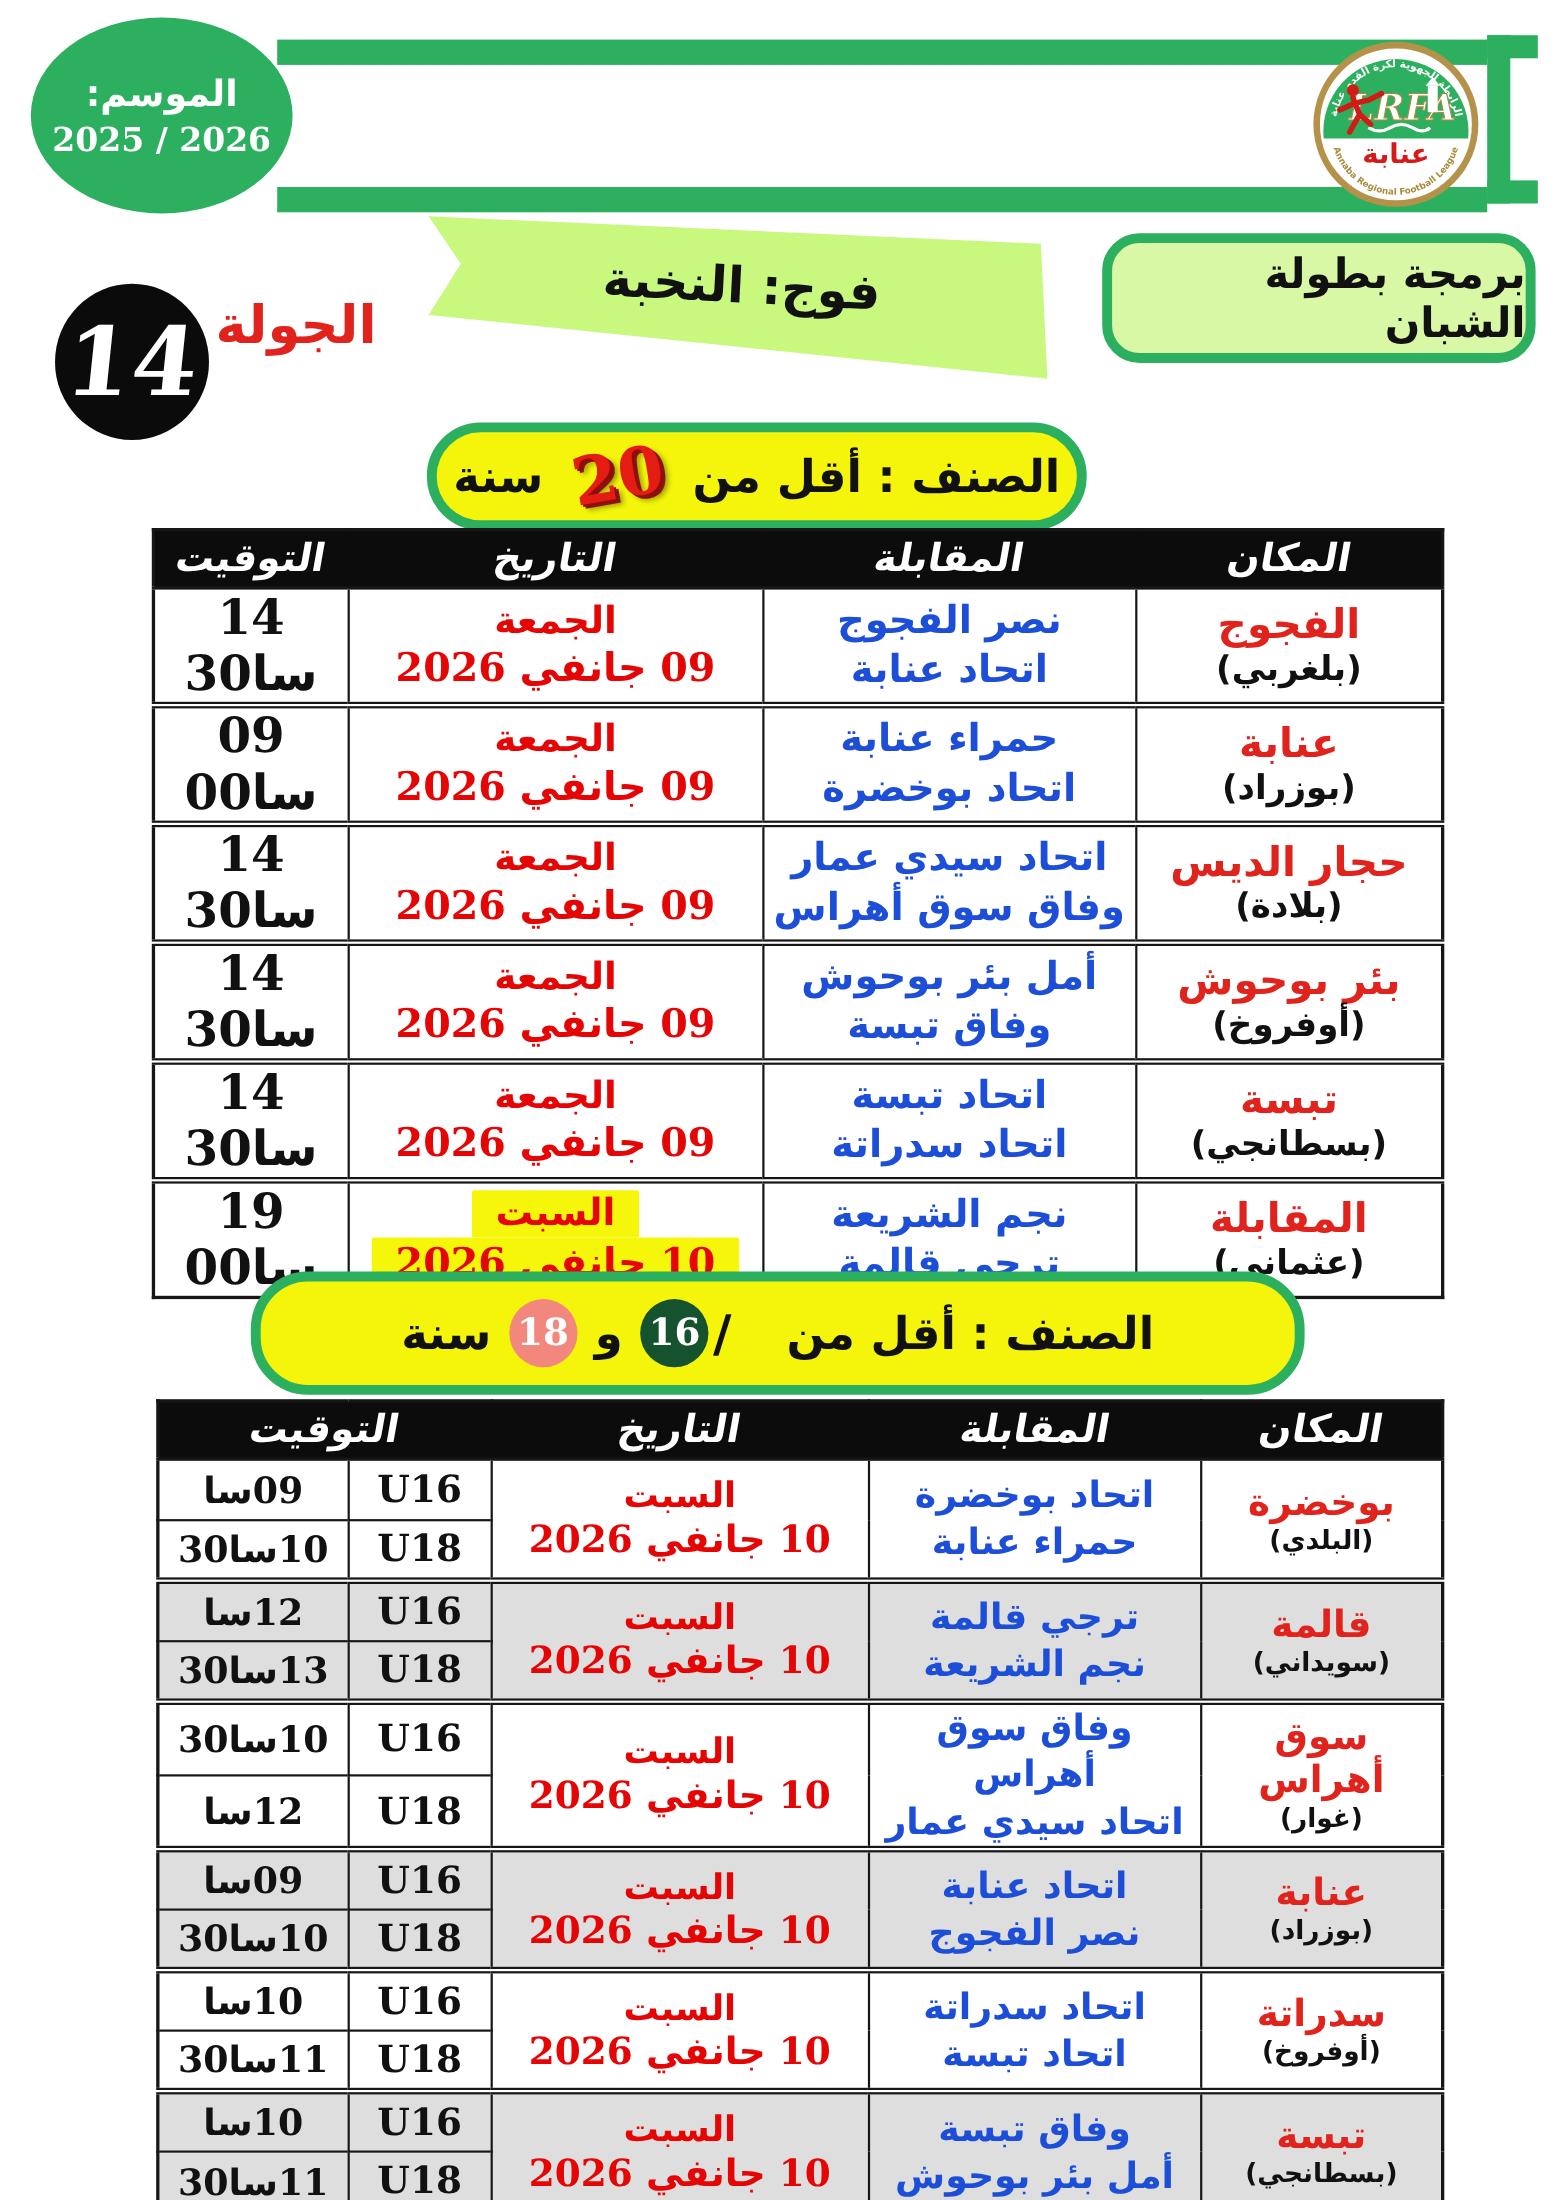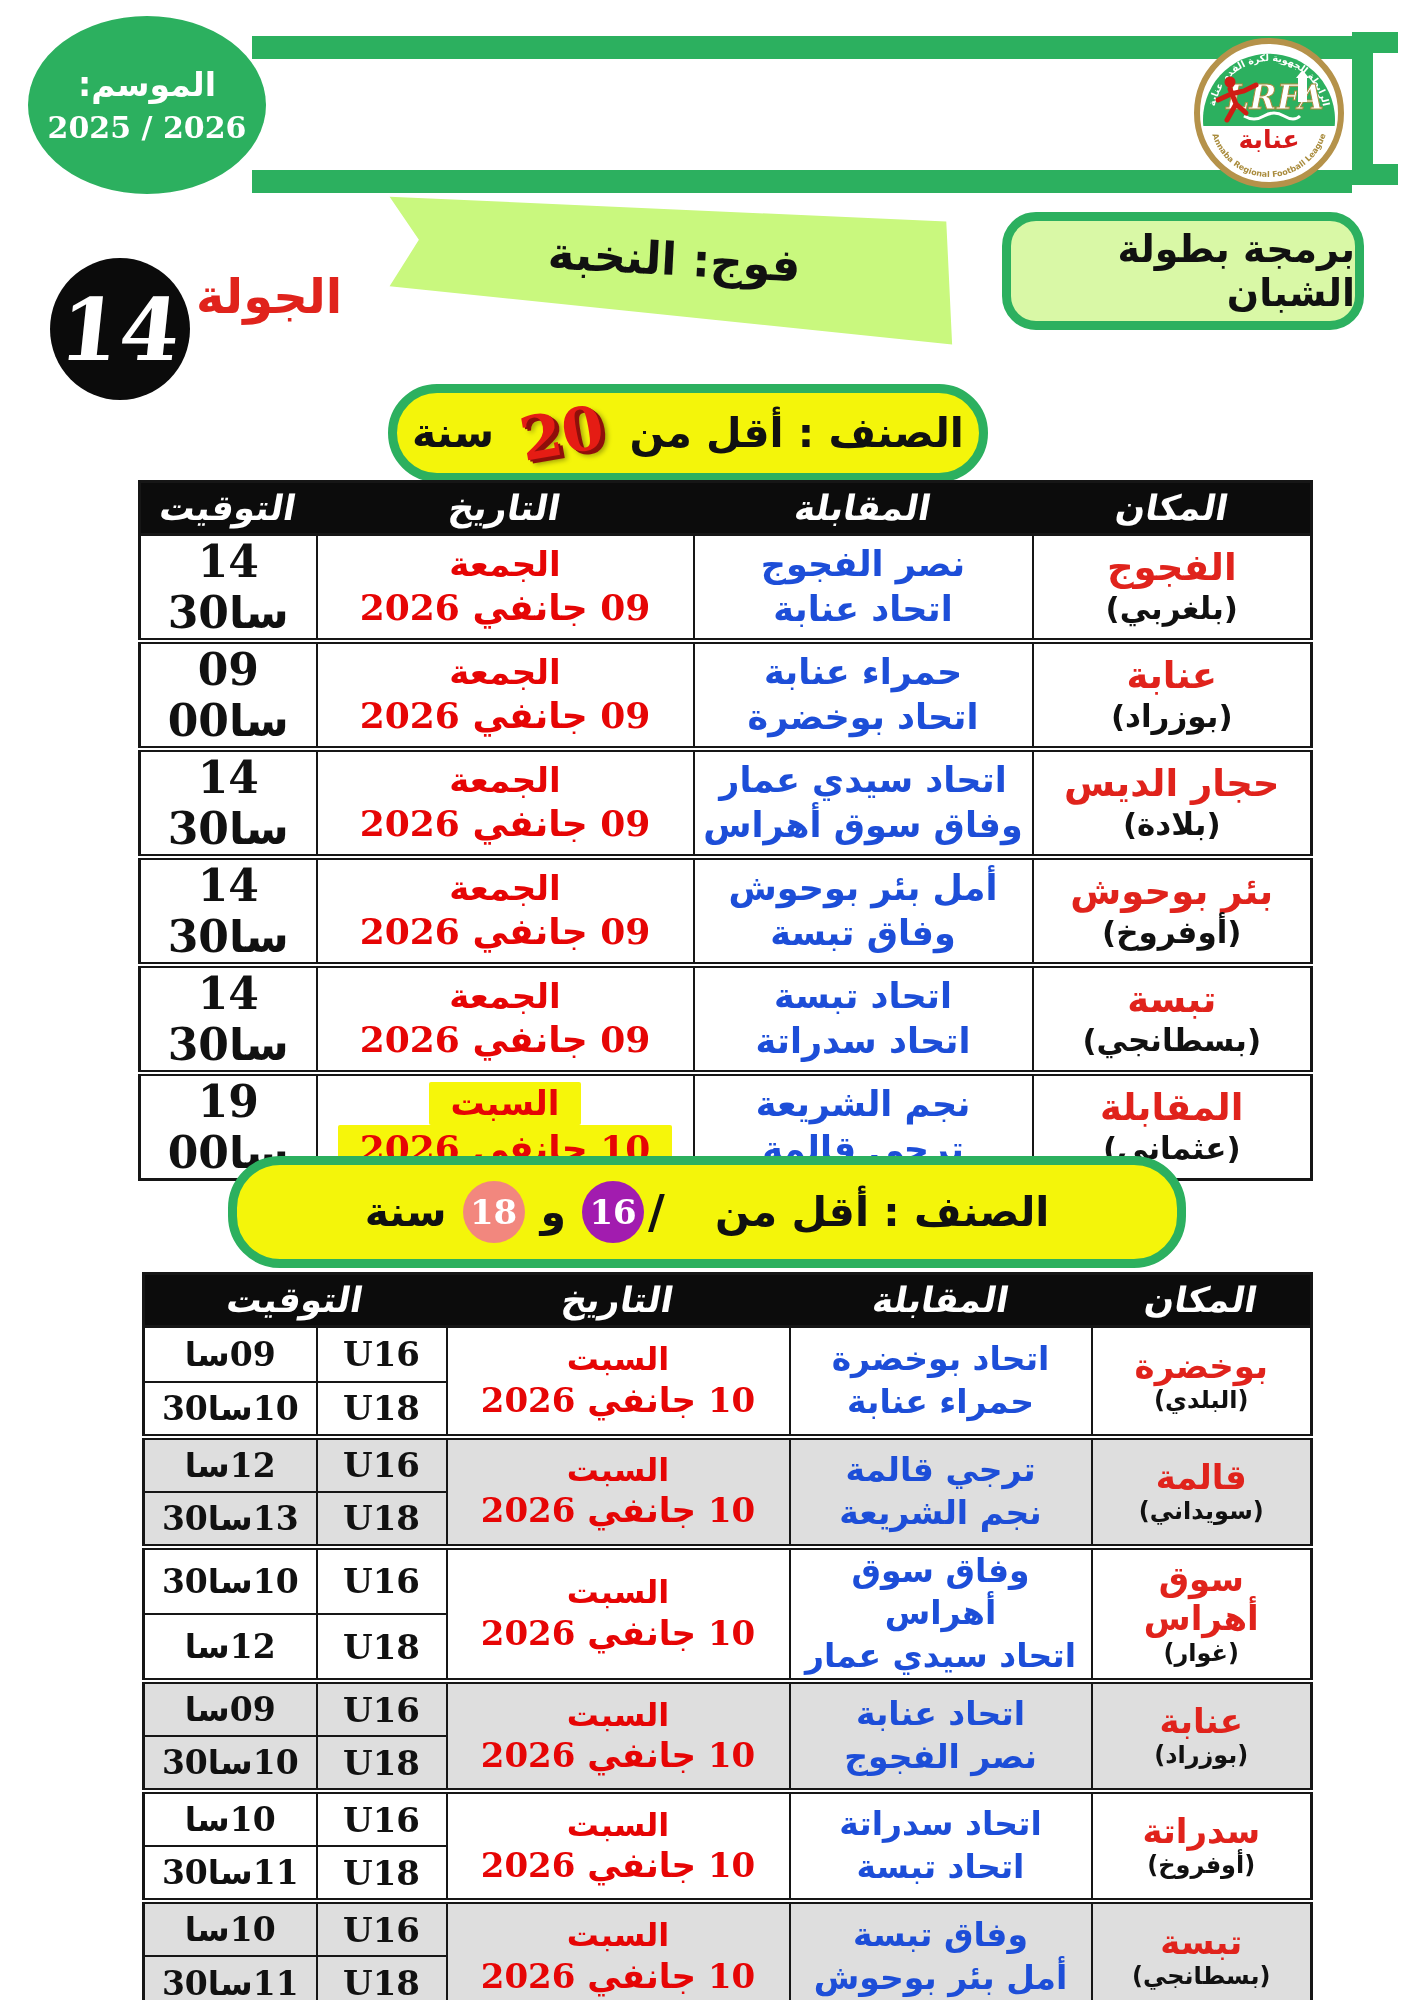--- a/index.html
+++ b/index.html
@@ -33,21 +33,21 @@
   }
   .logo{position:absolute; left:1192px; top:36px; width:154px; height:154px; z-index:4;}
   .bracket{
     position:absolute; left:1352px; top:32px; width:46px; height:153px; z-index:2;
     border-top:21px solid var(--green); border-bottom:21px solid var(--green);
     border-left:21px solid var(--green); box-sizing:border-box;
   }
 
   
   .program-box{
-    position:absolute; left:1002px; top:212px; width:362px; height:118px; z-index:2;
+    position:absolute; left:1002px; top:212px; width:394px; height:118px; z-index:2;
     background:var(--lgreen); border:9px solid var(--green); border-radius:34px;
     box-sizing:border-box; display:flex; align-items:center; justify-content:center;
     font-size:38px; font-weight:bold; color:#111;
   }
   .group-banner{
     position:absolute; left:372px; top:190px; width:586px; height:166px; z-index:1;
     background:var(--banner);
     clip-path:polygon(3% 4%, 98% 19%, 99% 93%, 3% 58%, 8% 30%);
   }
   .group-banner .txt{
@@ -80,21 +80,21 @@
   .age20{
     font-size:60px; font-weight:bold; color:#e51c14; margin:0 10px;
     transform:rotate(-10deg);
     text-shadow:2px 2px 0 #8f0f0b, 4px 4px 0 #8f0f0b, 6px 6px 5px rgba(0,0,0,.35);
   }
   .agec{
     width:62px; height:62px; border-radius:50%; color:#fff;
     display:flex; align-items:center; justify-content:center;
     font-size:34px; font-weight:bold; flex:0 0 auto;
   }
-  .agec.black{background:#a21caf;}
+  .agec.black{background:#14532d;}
   .agec.pink{background:var(--pink);}
   .slash{font-size:46px; font-weight:bold; margin-right:34px; margin-left:-12px;}
 
   
   table{border-collapse:collapse; table-layout:fixed; direction:rtl;}
   .tbl{position:absolute; background:#fff; border:3px solid var(--ink);}
   .t1{left:138px; top:480px; width:1172px;}
   .t2{left:142px; top:1272px; width:1168px;}
   th{
     background:#0c0c0c; color:#fff; font-weight:bold; font-size:35px;

